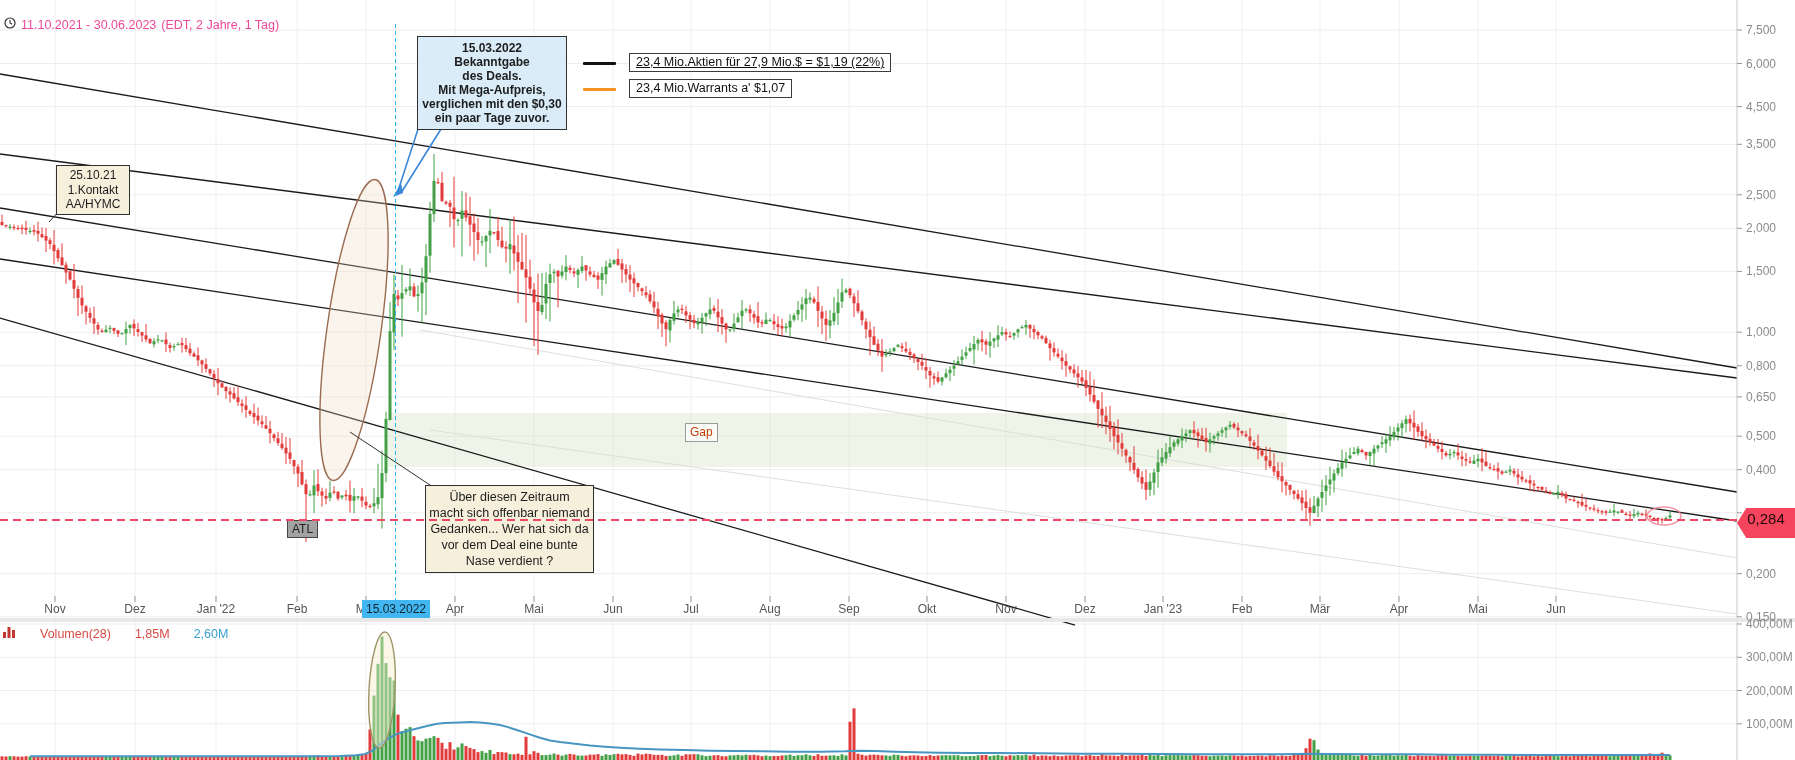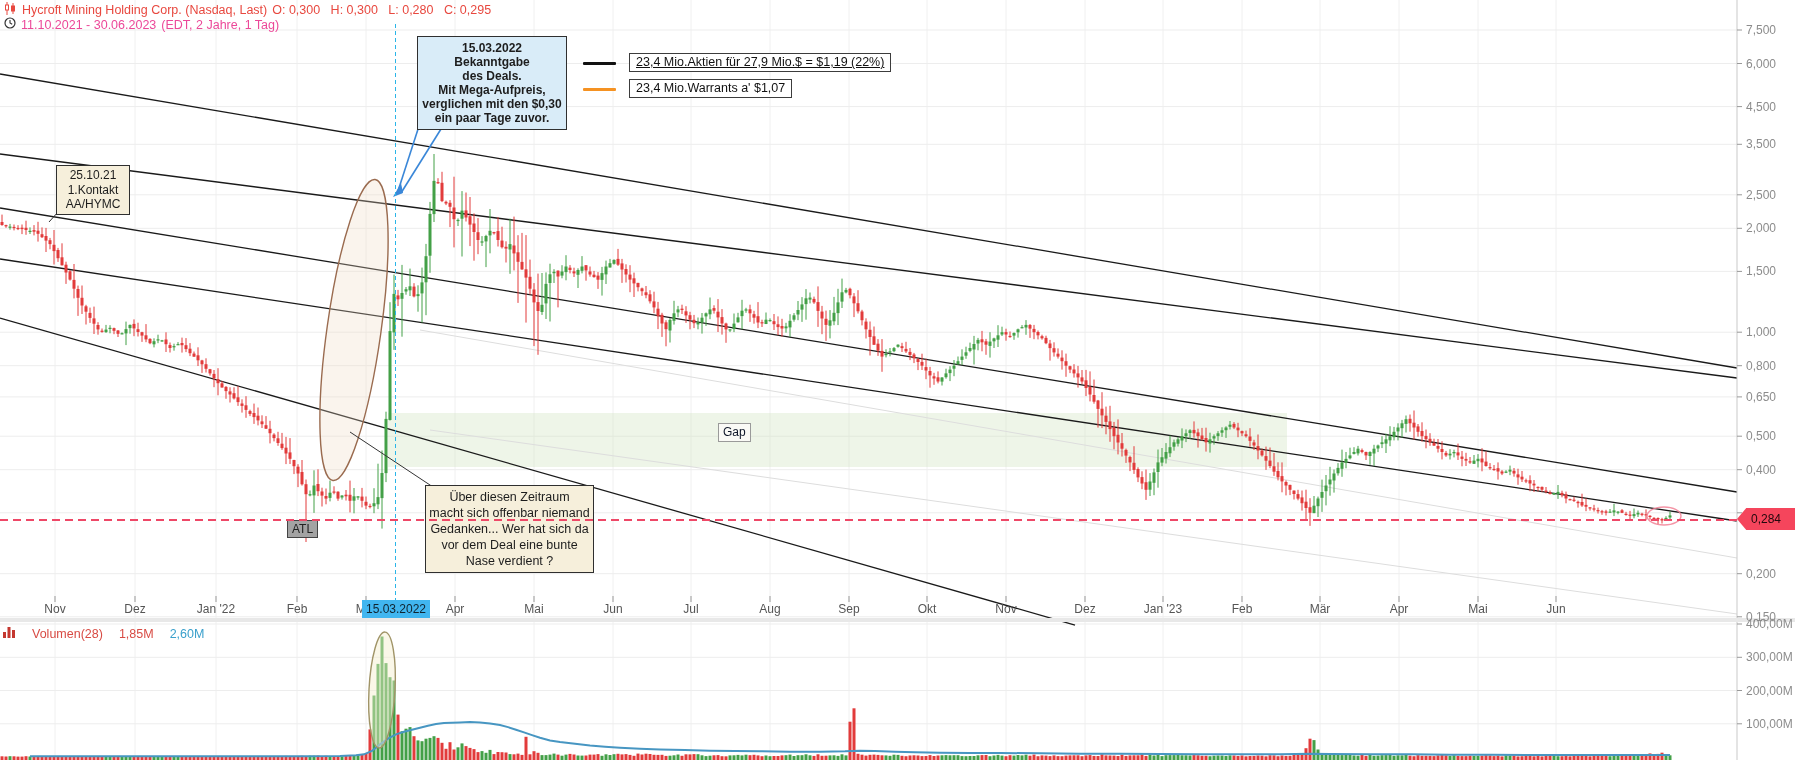--- a/index.html
+++ b/index.html
@@ -11,37 +11,37 @@
   .hdr1{left:4px;top:2px;color:#e8483f;}
   .hdr2{left:4px;top:17px;color:#ec4899;}
   .sp{white-space:pre;}
   .annot{position:absolute;border:1px solid #2f2f2f;text-align:center;white-space:pre-line;z-index:6;color:#1d1d1d;}
   .deal{left:417px;top:36px;width:146px;background:#d9ecf8;font-weight:bold;font-size:12px;line-height:14px;padding:4px 1px;}
   .tan{background:#f6efdb;}
   .contact{left:56px;top:165px;width:72px;font-size:12px;line-height:14.5px;padding:2px 0;}
   .thoughts{left:425px;top:485px;width:167px;font-size:12.5px;line-height:16px;padding:3px 0;}
   .small-lbl{position:absolute;border:1px solid #444;background:#a3a3a3;font-size:12px;padding:0 4px;line-height:16px;z-index:6;color:#222;}
   .atl{left:287px;top:520px;}
-  .gaplbl{left:685px;top:423px;border-color:#9a9a9a;background:#fafaf6;color:#0f172a;line-height:17px;margin-left:33px;}
+  .gaplbl{left:685px;top:423px;border-color:#9a9a9a;background:#fafaf6;color:#c2410c;line-height:17px;}
   .legend-box{position:absolute;border:1px solid #3c3c3c;background:#fff;font-size:12.5px;line-height:15px;padding:1px 6px;z-index:6;color:#111;white-space:pre;}
   .lg1{left:629px;top:53px;text-decoration:underline;}
   .lg2{left:629px;top:79px;}
   .marker{position:absolute;width:33px;height:3px;z-index:6;border-radius:1px;}
   .mk1{left:583px;top:62px;background:#111;}
   .mk2{left:583px;top:88px;background:#f59222;}
   .redline{position:absolute;left:0;top:519px;width:1737px;height:2px;z-index:20;
     background:repeating-linear-gradient(90deg,#ee4867 0,#ee4867 8px,transparent 8px,transparent 13px);}
   .cyanline{position:absolute;left:395px;top:24px;width:1px;height:577px;z-index:4;
     background:repeating-linear-gradient(180deg,#2ab5e8 0,#2ab5e8 4px,transparent 4px,transparent 7px);}
   .datetag{position:absolute;left:362px;top:600px;width:68px;height:18px;background:#41b6f0;color:#102430;
     font-size:12px;text-align:center;line-height:18px;z-index:22;}
-  .pricetag{position:absolute;left:1737px;top:508px;width:58px;height:22px;background:#f5455c;color:#23080d;
-    font-size:12px;line-height:22px;text-align:center;z-index:30;
+  .pricetag{position:absolute;left:1737px;top:508px;width:58px;height:30px;background:#f5455c;color:#23080d;
+    font-size:15px;line-height:22px;text-align:center;z-index:30;
     clip-path:polygon(0 50%,16% 0,100% 0,100% 100%,16% 100%);}
-  .vol-legend{left:3px;top:626px;z-index:25;display:flex;align-items:center;gap:16px;font-size:12.5px;}
+  .vol-legend{left:3px;top:626px;z-index:25;display:flex;align-items:center;gap:24px;font-size:12.5px;}
   .vl-label,.vl-v1{color:#d84b44;}
   .vl-v2{color:#3aa0cc;}
   svg text{font-family:"Liberation Sans",sans-serif;}
 </style>
 </head>
 <body>
 
 <div id="app">
 
   <svg id="chart-svg" width="1795" height="760">
@@ -1444,34 +1444,20 @@
         <text x="1746" y="628.0" fill="#8c8c8c" font-size="12">400,00M</text>
         <line x1="1737" y1="657.3" x2="1742" y2="657.3" stroke="#999"></line>
         <text x="1746" y="661.3" fill="#8c8c8c" font-size="12">300,00M</text>
         <line x1="1737" y1="690.5" x2="1742" y2="690.5" stroke="#999"></line>
         <text x="1746" y="694.5" fill="#8c8c8c" font-size="12">200,00M</text>
         <line x1="1737" y1="723.8" x2="1742" y2="723.8" stroke="#999"></line>
         <text x="1746" y="727.8" fill="#8c8c8c" font-size="12">100,00M</text>
       </g>
     </svg>
 
-  <div class="ov hdr hdr1">
-    <span>
-      <svg width="13" height="13" viewBox="0 0 13 13">
-          <g stroke="#e8483f" fill="#e8483f">
-            <line x1="3" y1="0" x2="3" y2="13" stroke-width="1"></line>
-            <rect x="1.5" y="3" width="3" height="5" fill="#fff" stroke-width="1"></rect>
-            <line x1="9" y1="1" x2="9" y2="12" stroke-width="1"></line>
-            <rect x="7.5" y="4" width="3" height="5" stroke-width="1"></rect>
-          </g>
-        </svg>
-    </span>
-    <span class="sp">Hycroft Mining Holding Corp. (Nasdaq, Last)</span>
-    <span class="sp">O: 0,300   H: 0,300   L: 0,280   C: 0,295</span>
-  </div>
   <div class="ov hdr hdr2">
     <span>
       <svg width="12" height="12" viewBox="0 0 12 12">
           <circle cx="6" cy="6" r="5" fill="none" stroke="#333" stroke-width="1.2"></circle>
           <path d="M6 3 L6 6 L8.2 7.2" fill="none" stroke="#333" stroke-width="1.1"></path>
         </svg>
     </span>
     <span class="sp">11.10.2021 - 30.06.2023</span>
     <span class="sp">(EDT, 2 Jahre, 1 Tag)</span>
   </div>

